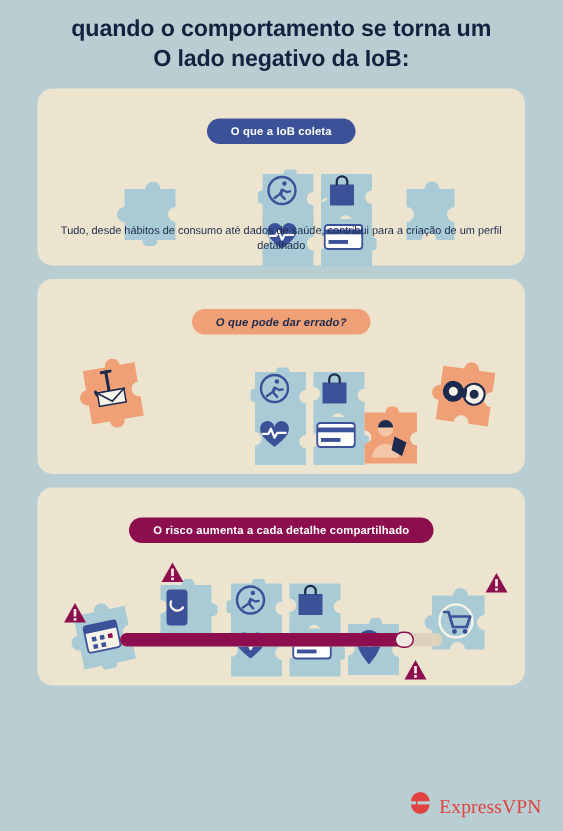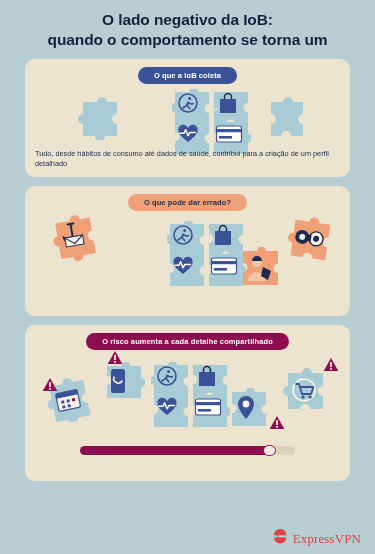--- a/index.html
+++ b/index.html
@@ -28,26 +28,26 @@
   
   .card {
     position: relative;
     margin: 0 auto 9px auto;
     width: 325px;
     background: #ece4cf;
     border-radius: 10px;
     padding: 8px 10px 8px 10px;
   }
   .card.c1 { height: 118px; }
-  .card.c2 { height: 130px; }
-  .card.c3 { height: 156px; }
+  .card.c2 { height: 130px; font-style: italic; }
+  .card.c3 { height: 132px; }
 
   .badge {
     display: block;
-    margin: 0 auto;
+    margin: 12px auto;
     border-radius: 20px;
     color: #ffffff;
     font-size: 7.5px;
     font-weight: bold;
     text-align: center;
     padding: 4px 16px;
     width: fit-content;
     letter-spacing: 0.1px;
     white-space: nowrap;
   }
@@ -61,20 +61,21 @@
   }
   .c1 .stage { height: 72px; }
   .c2 .stage { height: 80px; }
   .c3 .stage { height: 78px; }
 
   .caption {
     position: absolute;
     left: 10px;
     right: 10px;
     bottom: 7px;
+    text-align: center;
     color: #1d2a4d;
     font-size: 7.3px;
     line-height: 1.45;
     font-weight: normal;
   }
 
   
   .pz {
     position: absolute;
     display: flex;
@@ -132,22 +133,22 @@
     color: #e04141;
     font-family: "Liberation Serif", serif;
     font-size: 13px;
     letter-spacing: 0.1px;
   }
 </style>
 </head>
 <body>
 
 <div class="title">
+  <span class="line">quando o comportamento se torna um</span>
   <span class="line">O lado negativo da IoB:</span>
-  <span class="line">quando o comportamento se torna um</span>
 </div>
 
 <div class="card c1">
   <div class="badge blue" style="background: rgb(60, 82, 152);">O que a IoB coleta</div>
 
   <div class="stage">
 
     <div class="pz" style="left:42px; top:12px;">
       <svg width="46" height="44" viewBox="0 0 46 44">
         <path d="M6 6 h14 a5 5 0 0 1 10 0 h10 v12 a5 5 0 0 0 0 10 v12 h-12 a5 5 0 0 1 -10 0 h-12 v-12 a5 5 0 0 1 0 -10 z" fill="#a9cbd6"></path>

